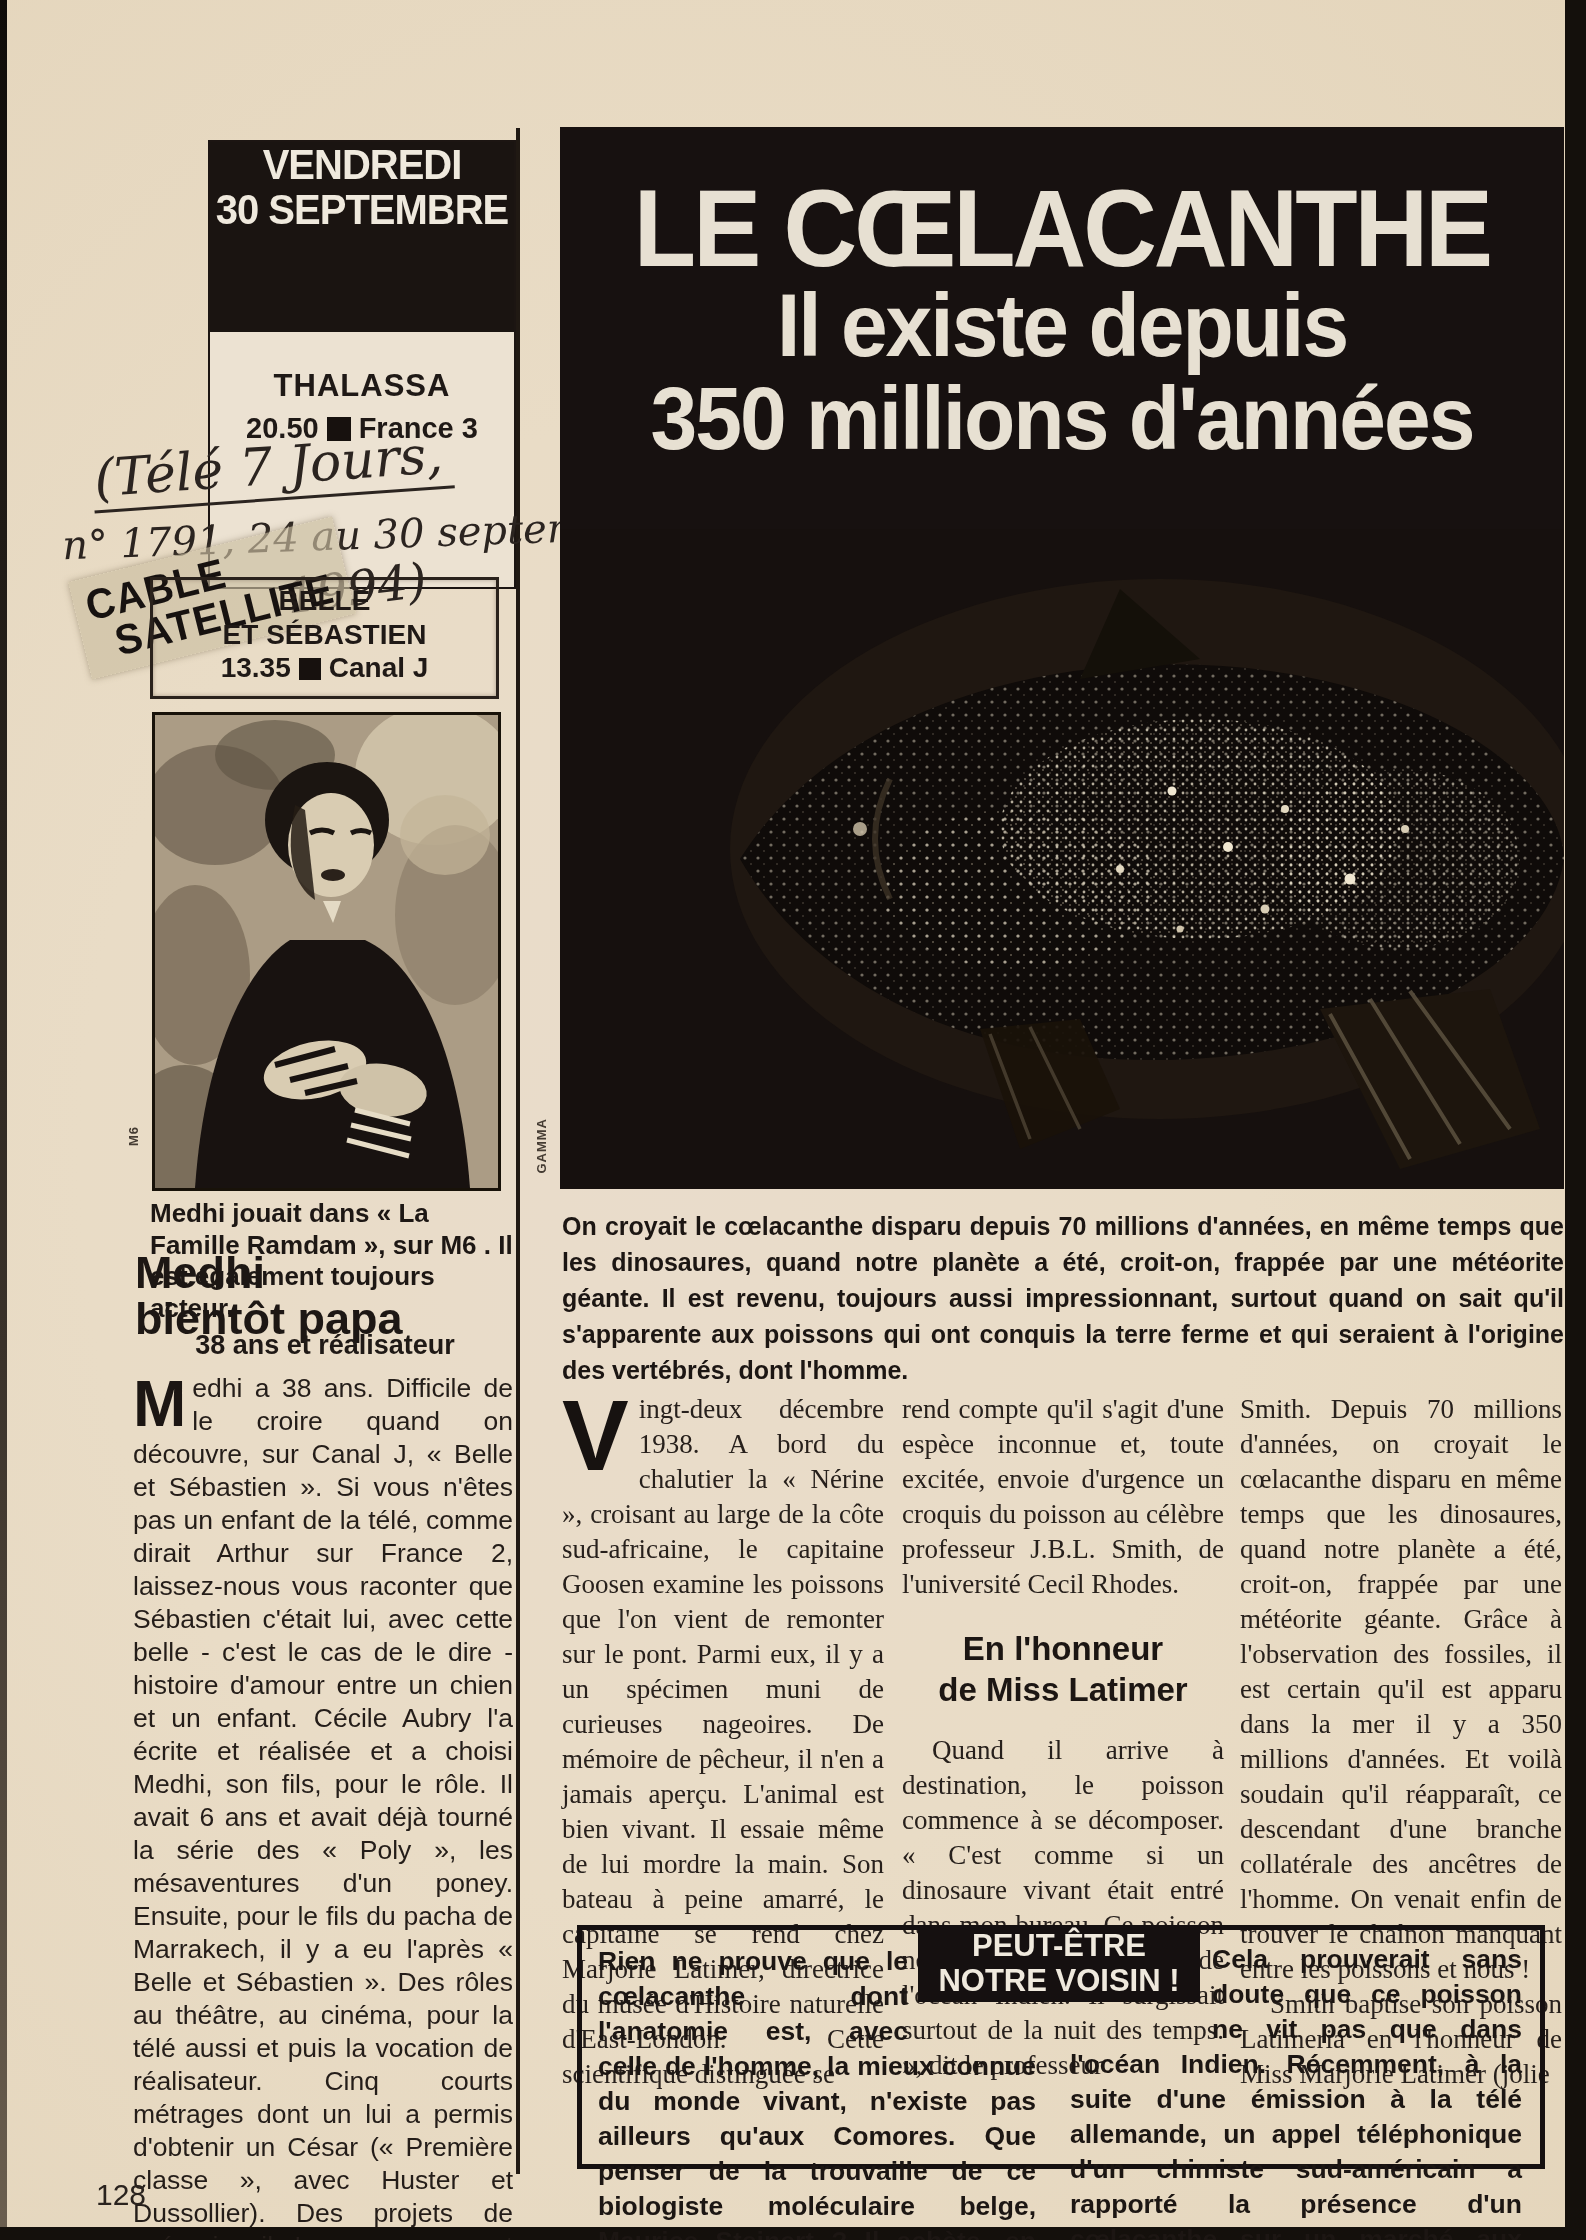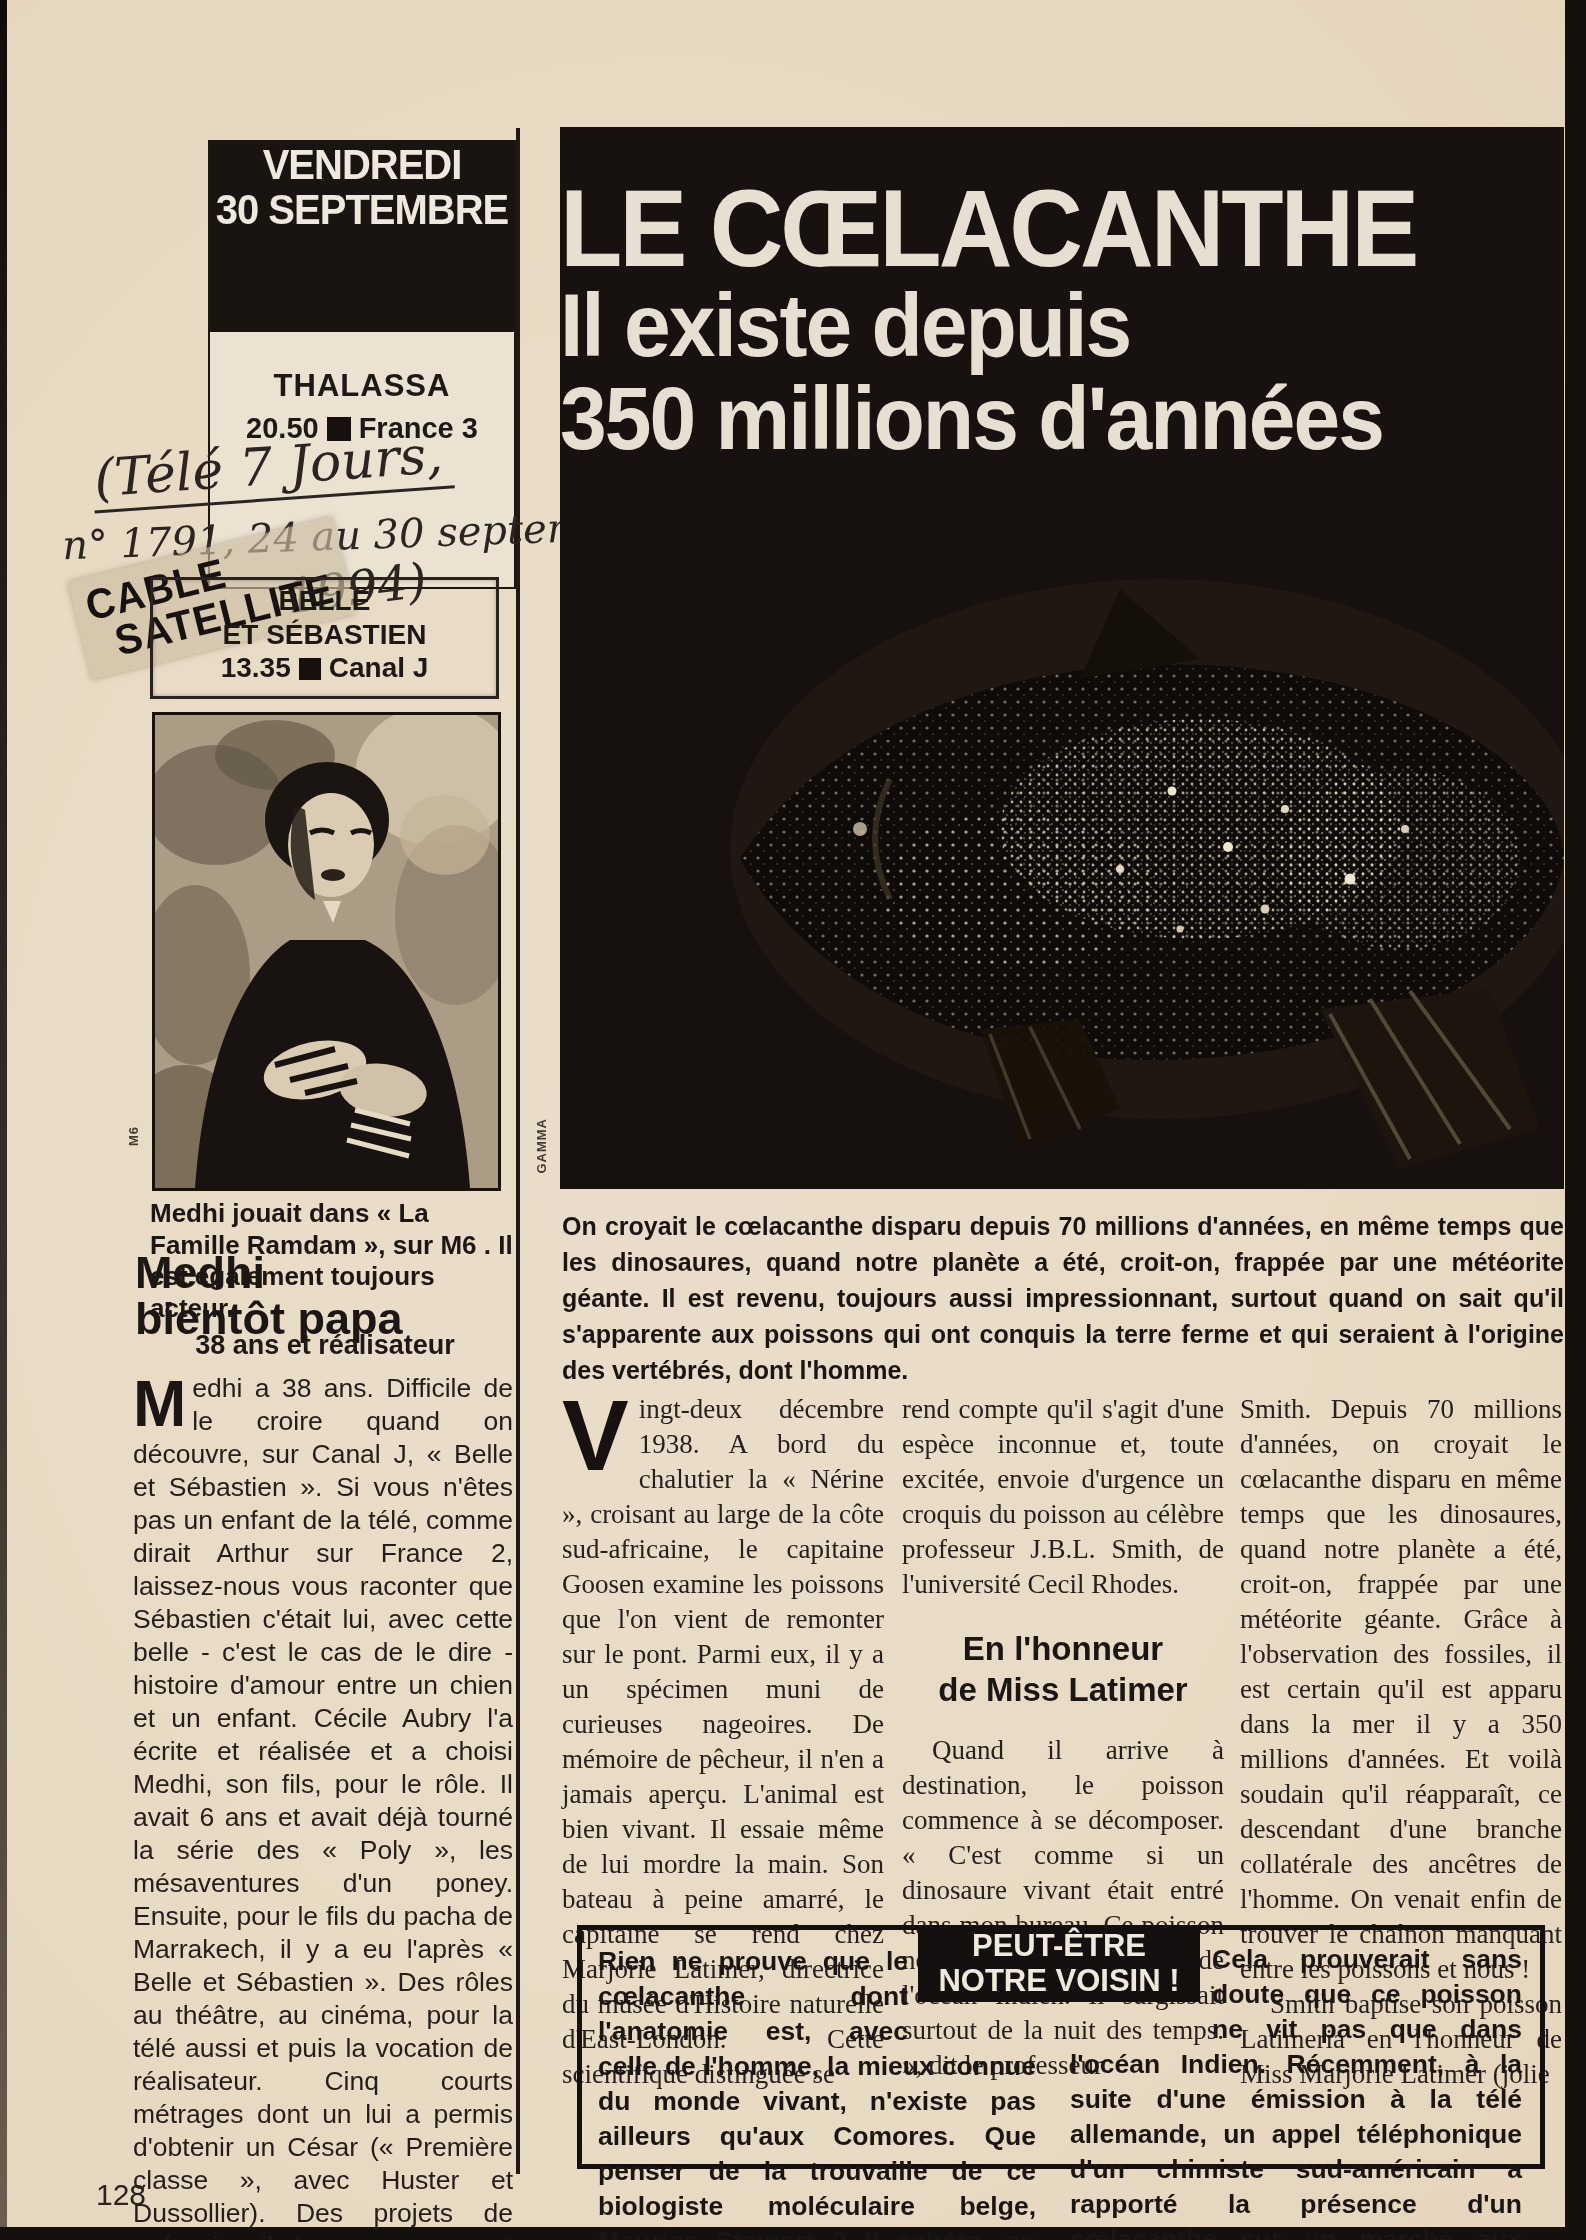--- a/index.html
+++ b/index.html
@@ -40,21 +40,21 @@
   .art-title{position:absolute;left:135px;top:1250px;width:380px;text-align:left;font-weight:bold;font-size:45px;line-height:1.02;color:#1d1714;}
   .art-sub{position:absolute;left:135px;top:1330px;width:380px;text-align:center;font-weight:bold;font-size:27px;}
   .art-body{position:absolute;left:133px;top:1372px;width:380px;font-size:26.5px;line-height:33px;text-align:justify;color:#241d19;}
   .dropM{float:left;font-size:64px;line-height:52px;font-weight:bold;padding:6px 6px 0 0;color:#1c1613;}
   .pagenum{position:absolute;left:96px;top:2178px;font-size:30px;color:#2a231e;}
 
   .divider{position:absolute;left:516px;top:128px;width:4px;height:2046px;background:#201913;}
 
   
   .hero{position:absolute;left:560px;top:127px;width:1004px;height:1062px;background:#171110;overflow:hidden;}
-  .hero-headline{position:relative;color:#e7e0d2;padding-top:50px;z-index:2;}
+  .hero-headline{position:relative;text-align:center;color:#e7e0d2;padding-top:50px;z-index:2;}
   .hl1{font-size:102px;font-weight:bold;letter-spacing:-3px;line-height:1.0;transform:scaleY(1.08);}
   .hl2{font-size:84px;font-weight:bold;letter-spacing:-2px;line-height:1.12;transform:scaleY(1.05);}
   .hl3{font-size:84px;font-weight:bold;letter-spacing:-2px;line-height:1.1;transform:scaleY(1.05);}
   .fish{position:absolute;left:0;bottom:0;width:1004px;height:660px;z-index:1;}
   .intro{position:absolute;left:562px;top:1208px;width:1002px;font-size:25px;font-weight:bold;line-height:36px;text-align:justify;color:#1c1613;}
   .col{position:absolute;top:1392px;width:322px;font-family:"Liberation Serif",serif;font-size:27px;line-height:35px;text-align:justify;color:#27201c;}
   .col1{left:562px;} .col2{left:902px;} .col3{left:1240px;}
   .dropV{float:left;font-size:100px;line-height:78px;font-weight:bold;font-family:"Liberation Sans",sans-serif;padding:4px 10px 0 0;color:#171210;}
   .subhead{font-family:"Liberation Sans",sans-serif;font-weight:bold;font-size:33px;line-height:1.25;text-align:center;margin:26px 0 22px;color:#1c1613;}
   .ind{text-indent:30px;}

